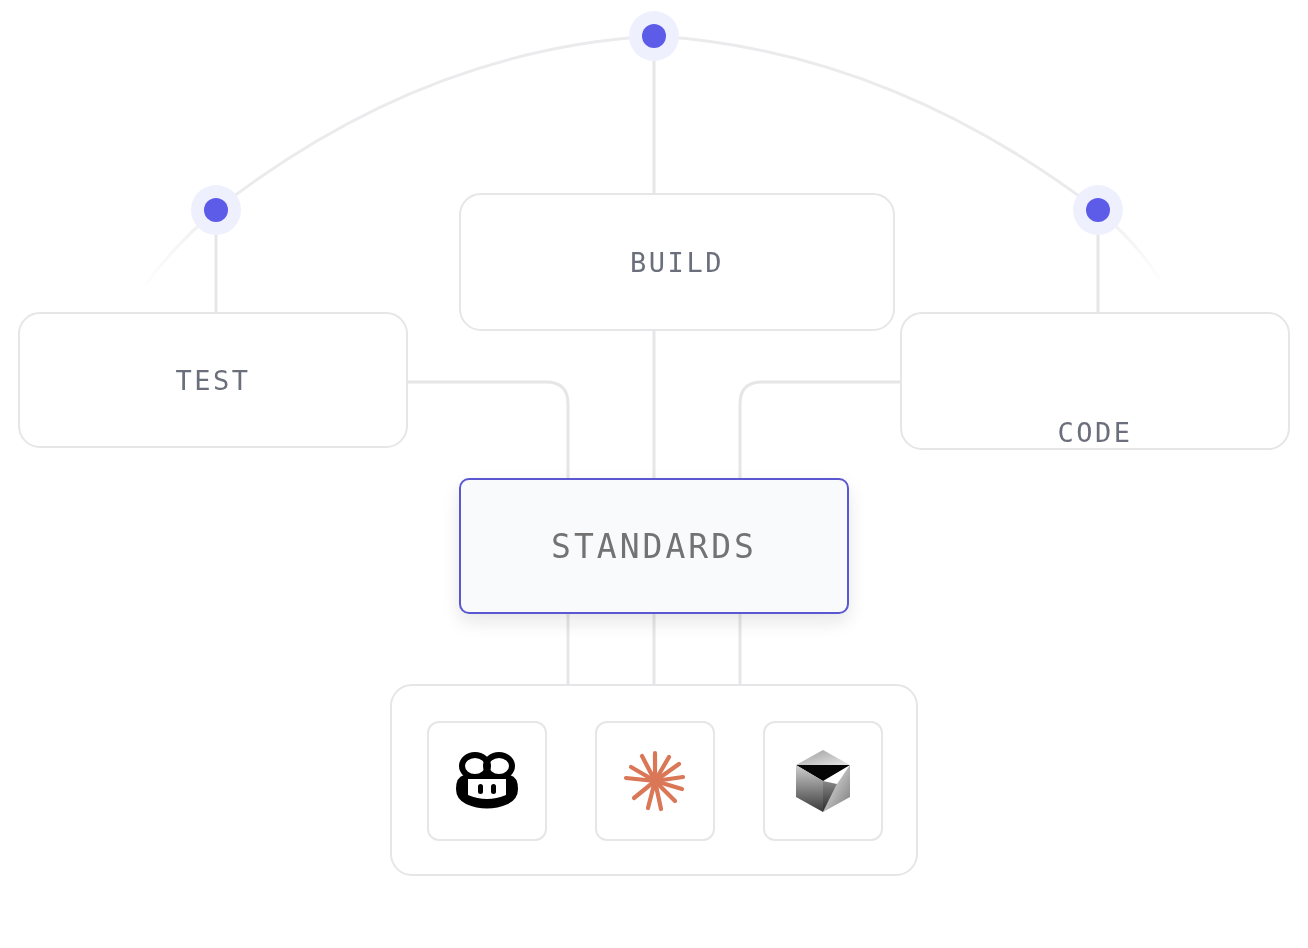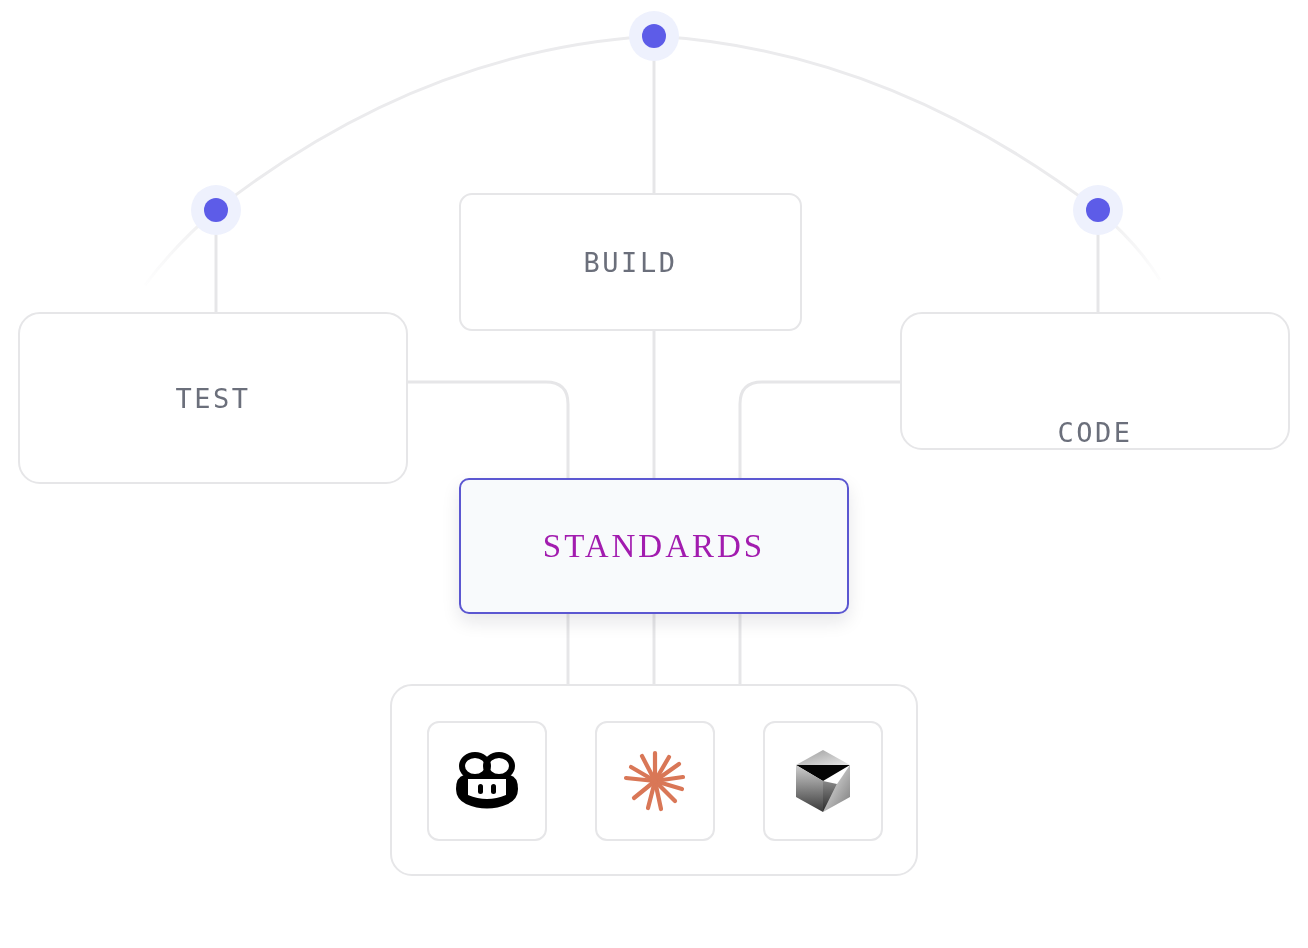--- a/index.html
+++ b/index.html
@@ -8,23 +8,22 @@
   #stage { position: absolute; left: 0; top: 0; width: 1308px; height: 948px; }
   svg.wires { position: absolute; left: 0; top: 0; }
   .node {
     position: absolute; box-sizing: border-box;
     border: 2px solid #e6e6e8; border-radius: 22px; background: #ffffff;
     display: flex; align-items: center; justify-content: center;
     color: #6b6f7b; font-size: 27px; letter-spacing: 2.5px;
   }
   .node.primary {
     border-color: #5b57d1; border-radius: 10px; background: #f8fafc;
-    color: #a21caf; font-size: 33px; letter-spacing: 3px;
+    color: #737373; font-size: 33px; letter-spacing: 3px;
     box-shadow: 0 8px 18px rgba(20,20,40,0.10);
-    font-family: Liberation Serif, serif;
   }
   .tray {
     position: absolute; box-sizing: border-box; left: 390px; top: 684px;
     width: 528px; height: 192px; border: 2px solid #e6e6e8; border-radius: 22px;
     background: #ffffff;
   }
   .tile {
     position: absolute; box-sizing: border-box; width: 120px; height: 120px; top: 35px;
     border: 2px solid #e6e6e8; border-radius: 12px; background: #fff;
     display: flex; align-items: center; justify-content: center;
@@ -76,25 +75,25 @@
   <div class="dot" style="left:654px; top:36px;">
       <span></span>
     </div>
   <div class="dot" style="left:216px; top:210px;">
       <span></span>
     </div>
   <div class="dot" style="left:1098px; top:210px;">
       <span></span>
     </div>
 
-  <div class="node" style="left:459px; top:193px; width:343px; height:138px;border-radius:13px;">
+  <div class="node" style="left:459px; top:193px; width:436px; height:138px;">
     <span>BUILD</span>
   </div>
 
-  <div class="node" style="left:18px; top:312px; width:390px; height:172px;">
+  <div class="node" style="left:18px; top:312px; width:390px; height:136px;">
     <span>TEST</span>
   </div>
 
   <div class="node" style="left:900px; top:312px; width:390px; height:138px;align-items:flex-end;">
     <span>CODE</span>
   </div>
 
   <div class="node primary" style="left:459px; top:478px; width:390px; height:136px;">
     <span>STANDARDS</span>
   </div>

